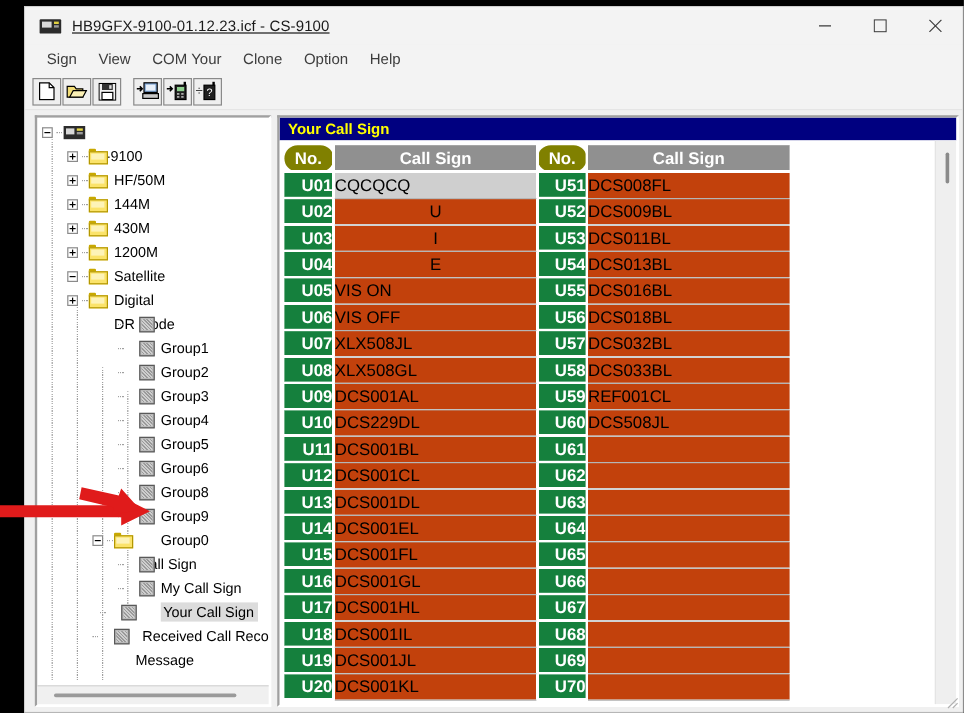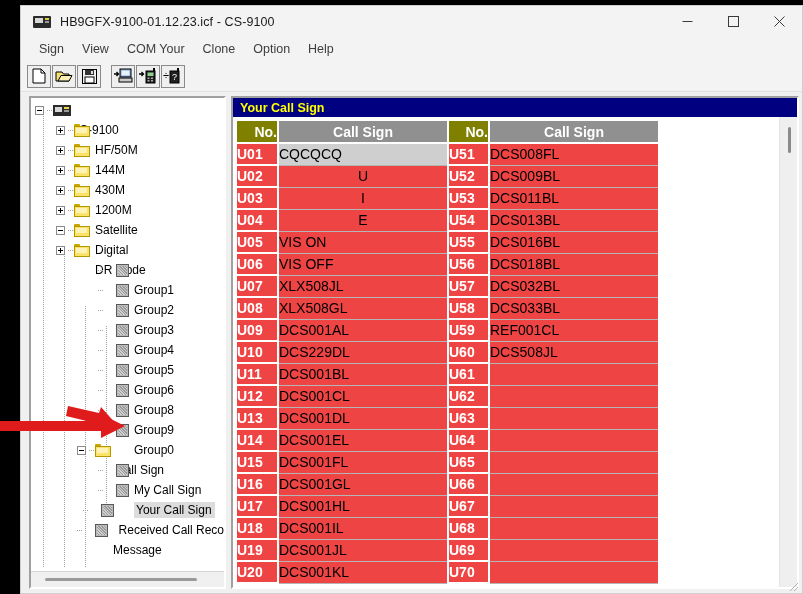--- a/index.html
+++ b/index.html
@@ -54,20 +54,21 @@
   }
   #title-icon .radio-dot2 {
     position: absolute; left: 12px; top: 6px; width: 4px; height: 2px;
     background: #9a9a9a;
   }
   #title-text {
     margin-left: 9px;
     font-size: 12.5px; color: #1a1a1a;
     letter-spacing: 0.1px;
     white-space: nowrap;
+    text-decoration: underline;
   }
   .win-btns { position: absolute; right: 0; top: 0; height: 31px; display: flex; }
   .win-btn {
     width: 46px; height: 31px;
     display: flex; align-items: center; justify-content: center;
     color: #3a3a3a;
   }
   .win-btn svg { display: block; }
   
   #menubar {
@@ -263,45 +264,46 @@
     font-family: "Liberation Sans", sans-serif;
     box-sizing: border-box;
     overflow: hidden;
     white-space: nowrap;
   }
   th.h-no {
     width: 41px;
     background: #808000;
     color: #ffffff;
     font-weight: bold;
-    text-align: right;
+    text-align: center;
     border-right: 2px solid #ffffff;
     border-bottom: 2px solid #ffffff;
+    border-radius: 11px;
   }
   th.h-cs {
     width: 170px;
     background: #909090;
     color: #ffffff;
     font-weight: bold;
     text-align: center;
     border-right: 2px solid #ffffff;
     border-bottom: 2px solid #ffffff;
   }
   td.c-no {
     width: 41px;
-    background: #ef4444;
+    background: #15803d;
     color: #ffffff;
     font-weight: bold;
-    text-align: left;
+    text-align: right;
     border-right: 2px solid #ffffff;
     border-bottom: 2px solid #ffffff;
   }
   td.c-cs {
     width: 170px;
-    background: #ef4444;
+    background: #c2410c;
     color: #000000;
     text-align: left;
     padding-left: 5px;
     border-right: 2px solid #ffffff;
     border-bottom: 1px solid #b5b5b5;
   }
   td.c-cs.sel { background: #cfcfcf; }
   td.c-cs.center { text-align: center; padding-left: 0; }
   
   #grid-vscroll {

